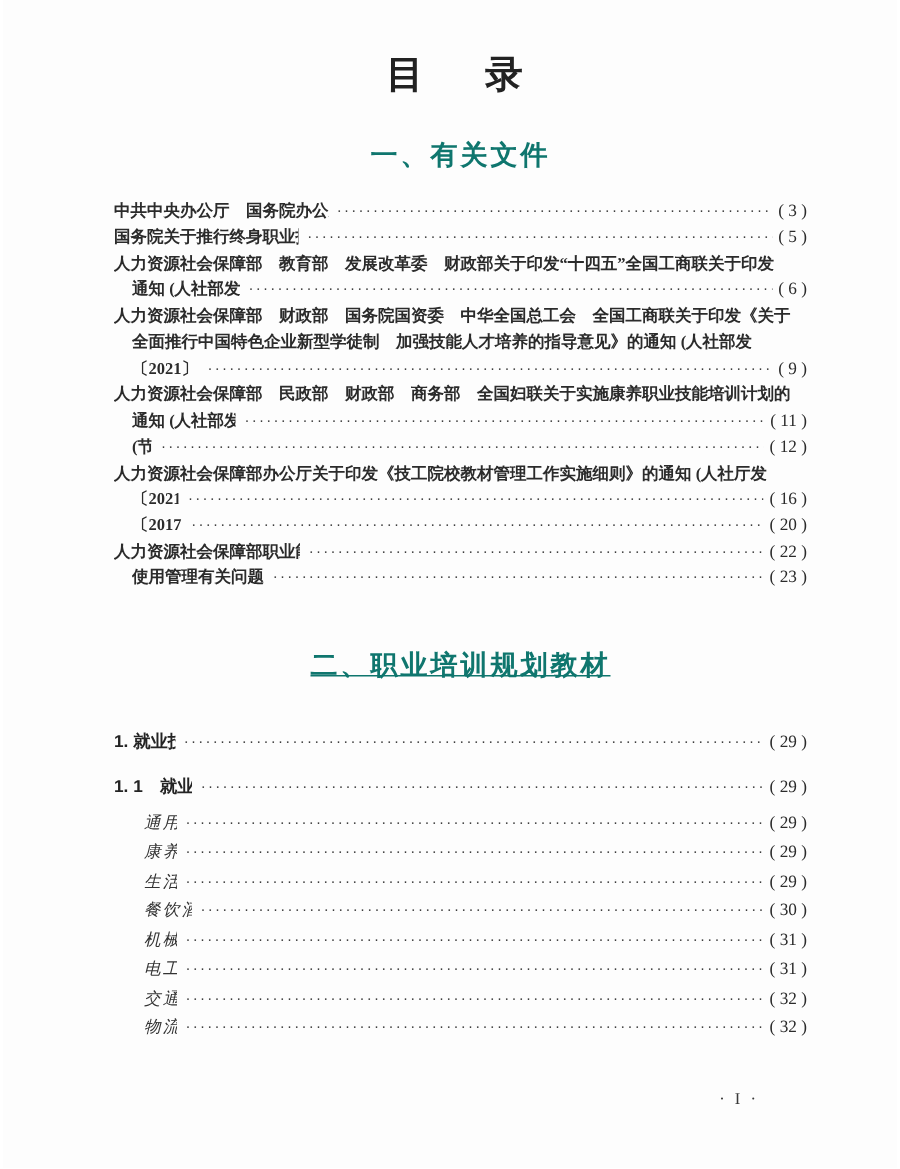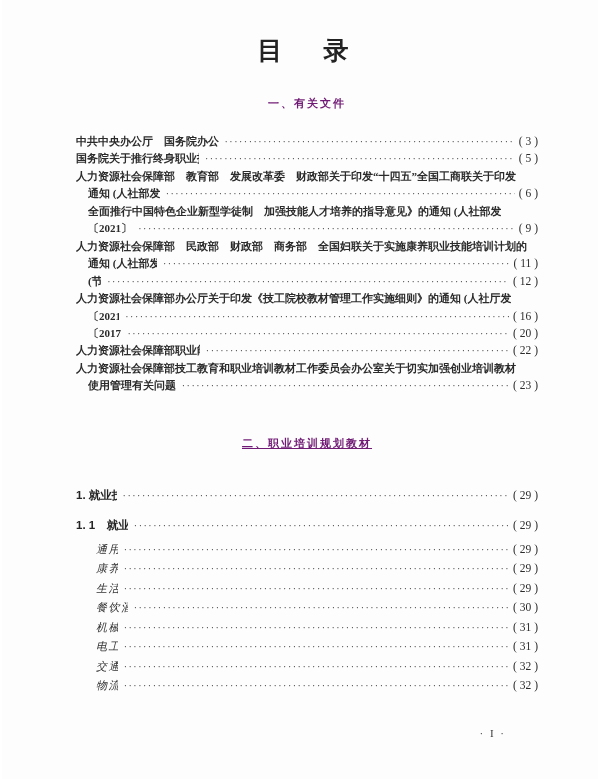--- a/index.html
+++ b/index.html
@@ -21,25 +21,25 @@
     font-family: "Liberation Sans", sans-serif;
     font-size: 25px;
     line-height: 28px;
     font-weight: 700;
     letter-spacing: 8px;
     color: #222;
   }
   h2.sec-heading {
     text-align: center;
     font-family: "Liberation Sans", sans-serif;
-    font-size: 11px;
+    font-size: 18px;
     line-height: 20px;
     font-weight: 700;
     letter-spacing: 2px;
-    color: #701a75;
+    color: #0f766e;
   }
   h2.s1 { margin: 29px 0 20px 0; }
   h2.s2 { margin: 38px 0 33px 0; text-decoration: underline; }
 
   .entries { width: 100%; }
   .line {
     display: flex;
     align-items: baseline;
     font-size: 11px;
     line-height: 17.45px;
@@ -121,20 +121,23 @@
           <span class="pg">( 5 )</span>
         </div>
         <div class="line style-doc ind-0">
           <span class="t">人力资源社会保障部　教育部　发展改革委　财政部关于印发“十四五”全国工商联关于印发</span>
         </div>
         <div class="line style-doc ind-1">
           <span class="t">通知 (人社部发〔2021〕102 号) (节选)</span>
           <span class="leader"></span>
           <span class="pg">( 6 )</span>
         </div>
+        <div class="line style-doc ind-0">
+          <span class="t">人力资源社会保障部　财政部　国务院国资委　中华全国总工会　全国工商联关于印发《关于</span>
+        </div>
         <div class="line style-doc ind-1">
           <span class="t">全面推行中国特色企业新型学徒制　加强技能人才培养的指导意见》的通知 (人社部发</span>
         </div>
         <div class="line style-doc ind-1">
           <span class="t">〔2021〕39 号) (节选)</span>
           <span class="leader"></span>
           <span class="pg">( 9 )</span>
         </div>
         <div class="line style-doc ind-0">
           <span class="t">人力资源社会保障部　民政部　财政部　商务部　全国妇联关于实施康养职业技能培训计划的</span>
@@ -159,23 +162,20 @@
         </div>
         <div class="line style-doc ind-1">
           <span class="t">〔2017〕107 号)</span>
           <span class="leader"></span>
           <span class="pg">( 20 )</span>
         </div>
         <div class="line style-doc ind-0">
           <span class="t">人力资源社会保障部职业能力建设司关于规范创业培训教材使用管理的通知</span>
           <span class="leader"></span>
           <span class="pg">( 22 )</span>
-        </div>
-        <div class="line style-doc ind-0">
-          <span class="t">人力资源社会保障部技工教育和职业培训教材工作委员会办公室关于切实加强创业培训教材</span>
         </div>
         <div class="line style-doc ind-1">
           <span class="t">使用管理有关问题的通知 (教材办函〔2019〕4 号)</span>
           <span class="leader"></span>
           <span class="pg">( 23 )</span>
         </div>
       </div>
   </section>
 
   <section>

